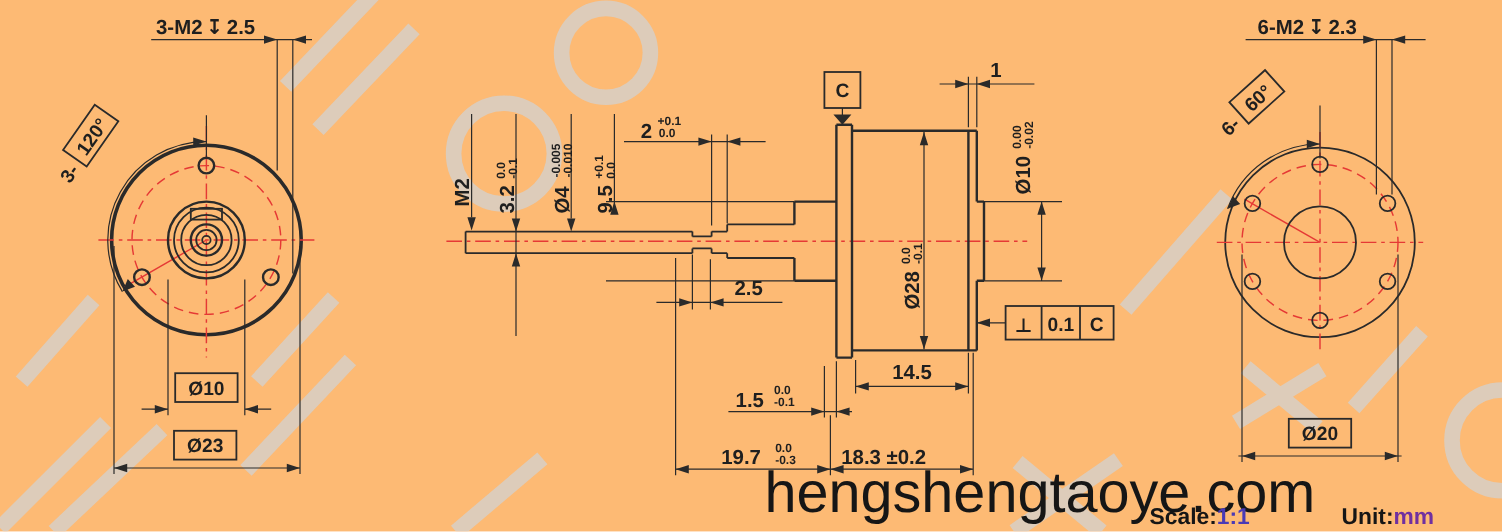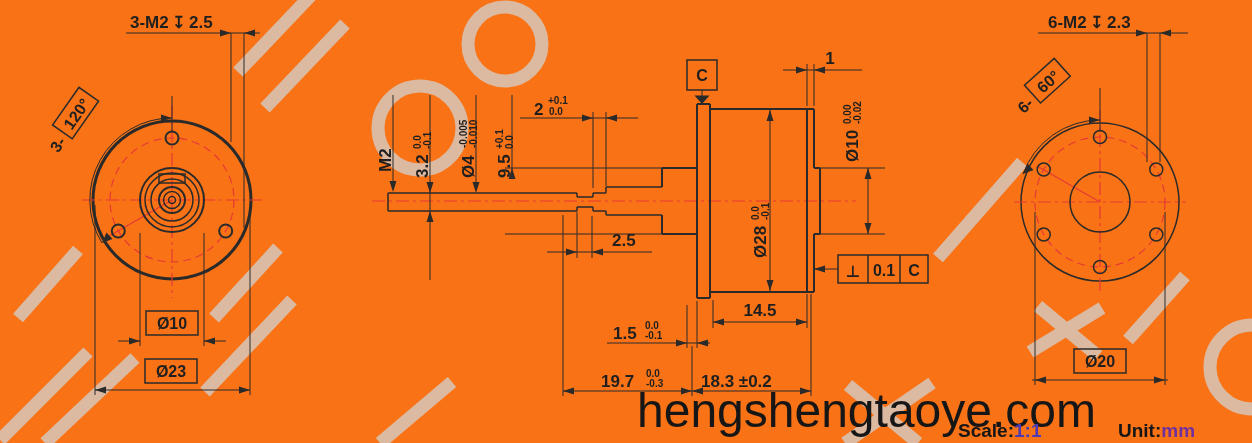--- a/index.html
+++ b/index.html
@@ -1,16 +1,16 @@
 <!DOCTYPE html>
 <html><head>
 <meta charset="utf-8">
 <style>
   html,body{margin:0;padding:0;background:#ffffff;}
-  .stage{position:relative;width:1252px;height:443px;background:#f97316;overflow:hidden;
+  .stage{position:relative;width:1252px;height:443px;background:#fdba74;overflow:hidden;
          font-family:"Liberation Sans",sans-serif;text-align:right;}
   svg{position:absolute;left:0;top:0;}
   .ln{stroke:#2a2a2a;stroke-width:1;fill:none;}
   .ln15{stroke:#2a2a2a;stroke-width:1.5;fill:none;}
   .ln2{stroke:#2a2a2a;stroke-width:2;fill:none;}
   .ln3{stroke:#2a2a2a;stroke-width:3;fill:none;}
   .red{stroke:#e53935;stroke-width:1.2;fill:none;}
   .cl{stroke-dasharray:13 4 3 4;}
   .bc{stroke-dasharray:8 5;}
   .arw{fill:#2a2a2a;stroke:none;}

